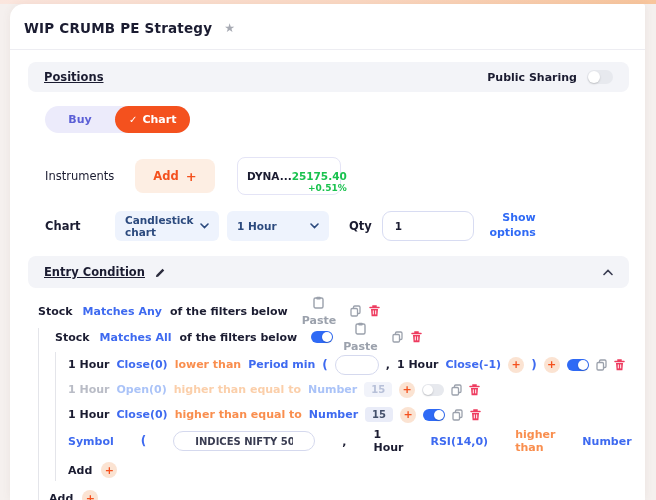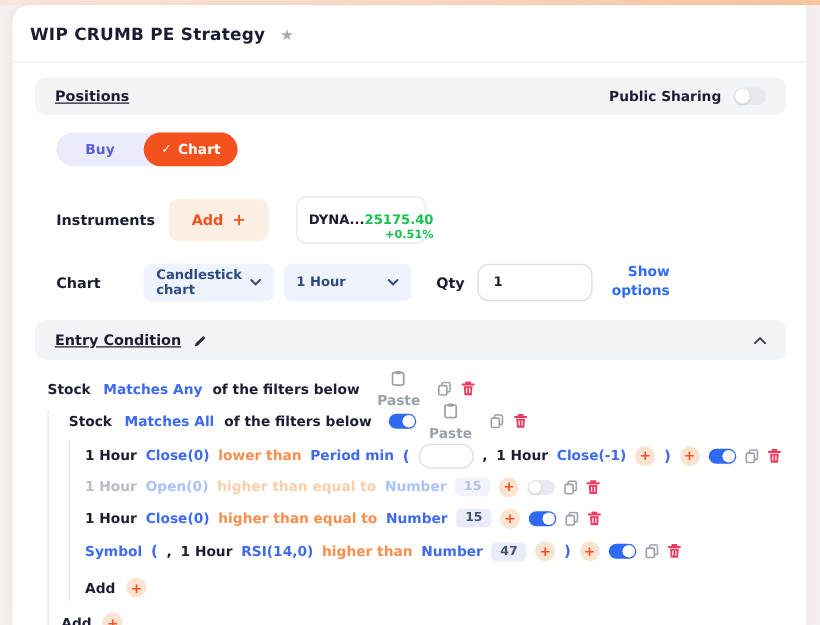--- a/index.html
+++ b/index.html
@@ -43,21 +43,21 @@
   .toggle.sm.on .knob { left:11px; }
 
   .segmented { display:inline-flex; margin:14px 0 0 17px; border-radius:14px; background:#ecebfb; }
   .seg { height:27px; min-width:70px; display:flex; align-items:center; justify-content:center;
          font-size:11px; font-weight:700; border-radius:14px; cursor:pointer; padding:0 14px; }
   .seg.buy { color:#5b5fd6; }
   .seg.sell { background:#f4511e; color:#fff; gap:5px; }
   .seg.sell .chk { font-size:10px; }
 
   .inst-row { display:flex; align-items:center; margin:24px 0 0 17px; }
-  .inst-lbl { font-size:11.5px; font-weight:700; width:90px; }
+  .inst-lbl { font-size:11.5px; font-weight:400; width:90px; }
   .add-btn { width:80px; height:34px; background:#fdeee3; border-radius:8px; display:flex; align-items:center;
              justify-content:center; gap:7px; color:#f4511e; font-size:11.5px; font-weight:700; cursor:pointer; }
   .inst-card { margin-left:22px; width:104px; height:38px; background:#fff; border:1px solid #e4e4f6;
                border-radius:8px; display:flex; align-items:center; justify-content:space-between; padding:4px 9px; cursor:pointer; }
   .inst-sym { font-size:10.5px; font-weight:700; }
   .inst-quote { text-align:right; line-height:1.25;margin-top:12px; }
   .inst-price { font-size:10.5px; font-weight:700; color:#19c24e; }
   .inst-chg { font-size:9px; font-weight:600; color:#19c24e; }
 
   .chart-row { display:flex; align-items:center; margin:16px 0 0 17px; }
@@ -327,23 +327,24 @@
               </span>
               <span class="icon-btn sep gap6">
                 <svg width="11" height="12" viewBox="0 0 11 12">
                     <path d="M1 2.6h9M3.8 1h3.4" stroke="#ee3b5f" stroke-width="1.5" stroke-linecap="round"></path>
                     <path d="M2 4h7l-.6 7.2H2.6z" fill="#ee3b5f"></path>
                     <path d="M4.3 5.4v4M6.7 5.4v4" stroke="#fff" stroke-width="1"></path>
                   </svg>
               </span>
             </div>
 
-            <div class="crow" style="height:28px;">
+            <div class="crow" style="height:28px;gap:20px;">
               <span class="t-blue">Symbol</span>
               <span class="paren sep">(</span>
+              <input class="pill-input sep" style="width: 142px; border-radius: 11px;" value="INDICES NIFTY 50">
               <span class="t-bold sep">,</span>
               <span class="t-bold sep">1 Hour</span>
               <span class="t-blue sep">RSI(14,0)</span>
               <span class="t-orange sep gap6">higher than</span>
               <span class="t-blue sep gap6">Number</span>
               <span class="num-pill sep">47</span>
               <span class="plus sep gap6">+</span>
               <span class="paren sep">)</span>
               <span class="plus sep gap6">+</span>
               <span class="toggle sm on sep gap6">

